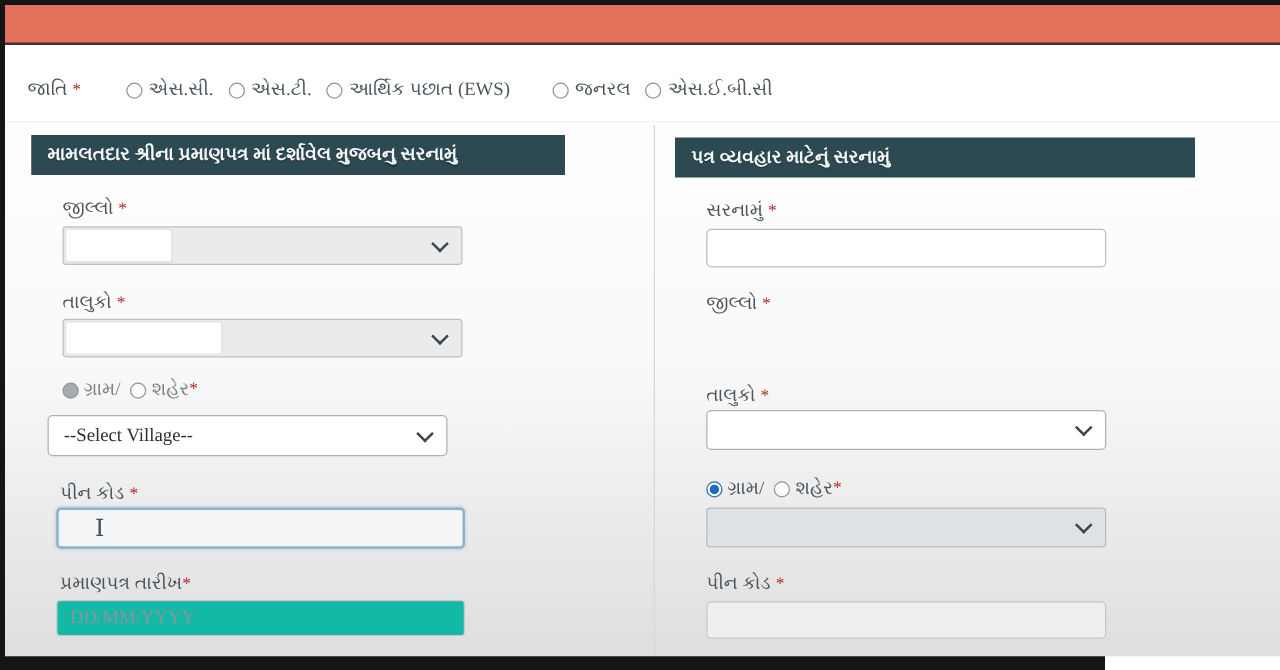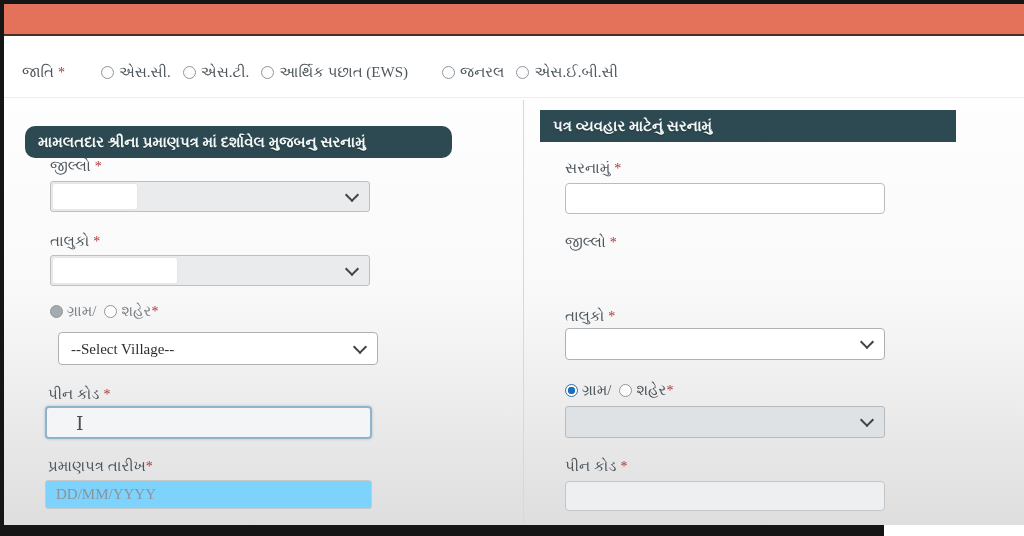--- a/index.html
+++ b/index.html
@@ -50,21 +50,21 @@
     background:linear-gradient(180deg,#fefefe 0%,#f9f9f9 45%,#e9e9e9 78%,#dededf 100%);
   }
   .col-divider{position:absolute;left:523px;top:100px;width:1px;height:425px;background:#d8d8d8;}
 
   .panel-header{
     position:absolute;height:32px;background:#2d4a52;color:#f3f7f7;
     font-weight:bold;font-size:15px;line-height:32px;padding-left:13px;
     box-sizing:border-box;white-space:nowrap;overflow:hidden;
     text-shadow:0 1px 1px rgba(0,0,0,0.35);
   }
-  .panel-header.left{left:25px;top:126px;width:427px;border-radius:10px;}
+  .panel-header.left{left:25px;top:108px;width:427px;}
   .panel-header.right{left:540px;top:110px;width:416px;}
 
   .field-label{
     position:absolute;font-size:15px;color:#4d565c;white-space:nowrap;
   }
 
   
   .select{
     position:absolute;box-sizing:border-box;border-radius:3px;
     border:1px solid #bcc0c3;background:#e9ebed;
@@ -91,21 +91,21 @@
     position:absolute;box-sizing:border-box;border-radius:4px;
     border:1px solid #b9bdc0;background:#fff;
     font-family:"Liberation Serif", serif;font-size:15px;color:#2e2e2e;
     padding:0 10px;outline:none;
   }
   .text-input.focused{
     border:2px solid #8fb3cc;background:#f3f5f6;
     box-shadow:0 0 3px rgba(120,160,190,0.55);
   }
   .text-input.muted{background:#edeff0;border-color:#c3c6c9;}
-  .text-input.muted2{background:#7dd3fc;border-color:#c6c9cc;border-radius:3px;}
+  .text-input.muted2{background:#14b8a6;border-color:#c6c9cc;border-radius:3px;}
   .text-input::placeholder{color:#8d9399;opacity:1;}
 
   .ibeam{
     position:absolute;font-family:"DejaVu Serif", serif;font-size:19px;
     color:#4b4f52;line-height:1;pointer-events:none;
   }
 
   .radio-row{position:absolute;display:flex;align-items:center;font-size:15px;white-space:nowrap;}
   .radio-row .radio{margin-right:4px;}
   .radio-row .lbl{margin-right:8px;}
@@ -166,21 +166,21 @@
   </div>
 
   <div class="radio-row" style="left:50px;top:303px;color:#7b8288;">
     <span class="radio sel-gray"></span>
     <span class="lbl">ગ્રામ/</span>
     <span class="radio"></span>
     <span>શહેર</span>
       <span class="req-tight">*</span>
   </div>
 
-  <div class="select white" style="left:58px;top:332px;width:320px;height:33px;">
+  <div class="select white" style="left:38px;top:332px;width:320px;height:33px;">
     <span class="value">--Select Village--</span>
     <span class="chevron"></span>
   </div>
 
   <div class="field-label" style="left:48px;top:386px;">
     <span>પીન કોડ</span><span class="req">*</span>
   </div>
   <input class="text-input focused" style="left: 45px; top: 406px; width: 327px; height: 33px;" value="">
   <span class="ibeam" style="left:76px;top:414px;">I</span>
 

